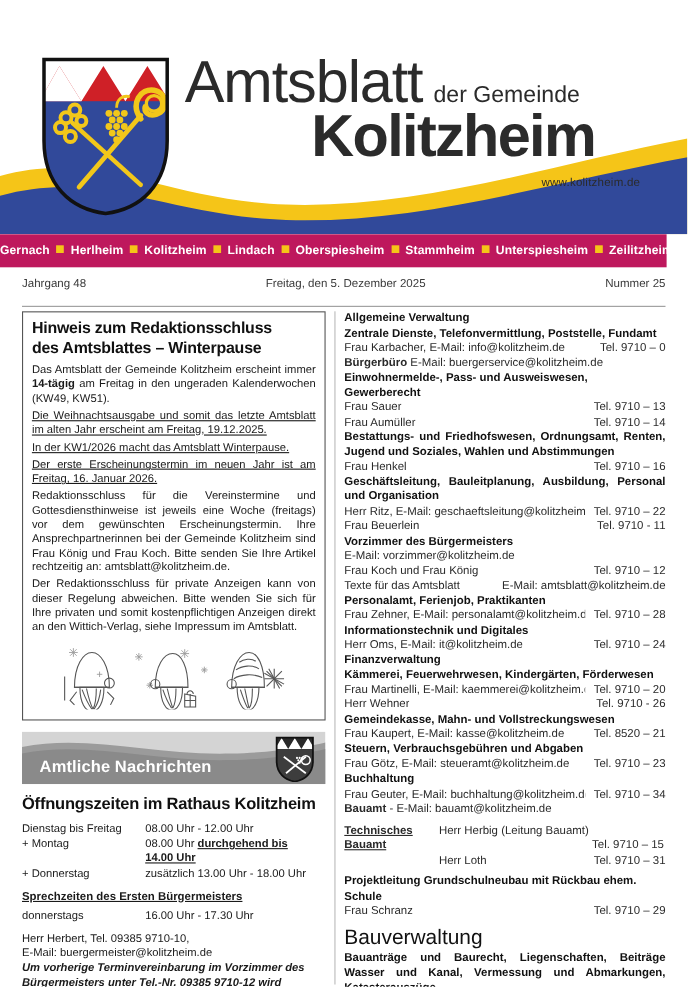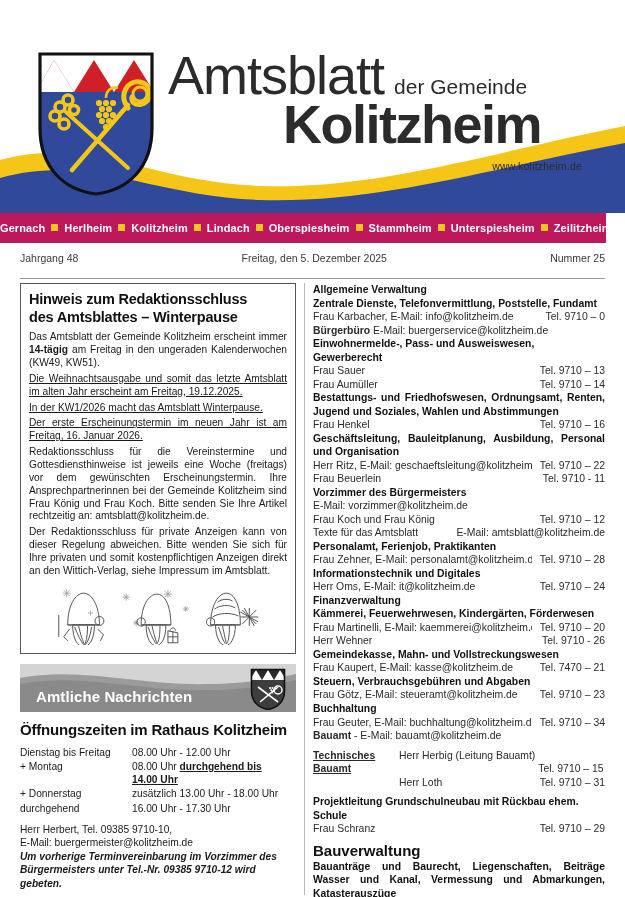--- a/index.html
+++ b/index.html
@@ -88,21 +88,21 @@
   .bi{font-weight:700;font-style:italic;}
 
   
   .rb{font-size:10.4px;font-weight:700;line-height:1.3;margin:0;color:#111;}
   .rb.just{text-align:justify;}
   .rn{font-size:10.4px;line-height:1.3;margin:0;color:#2a2a2a;
       display:flex;justify-content:space-between;gap:8px;}
   .rn .nm{white-space:nowrap;overflow:hidden;}
   .rn .tel{white-space:nowrap;}
   .rn-plain{font-size:10.4px;line-height:1.3;margin:0;color:#2a2a2a;}
-  .rh{font-size:15px;font-weight:700;margin:6px 0 1px 0;color:#111;}
+  .rh{font-size:19px;font-weight:400;margin:6px 0 1px 0;color:#111;}
   .ru{font-weight:700;text-decoration:underline;}
   .tbl-tech{width:100%;border-collapse:collapse;font-size:10.4px;color:#2a2a2a;}
   .tbl-tech td{vertical-align:top;line-height:1.3;padding:0;}
   .sp6{height:6px;}
 </style>
 </head>
 <body>
 
 <div class="masthead">
 
@@ -339,24 +339,25 @@
       <td class="lab">+ Montag</td>
       <td><span>08.00 Uhr </span><b class="u">durchgehend bis 14.00 Uhr</b></td>
     </tr>
     <tr>
       <td class="lab">+ Donnerstag</td>
       <td><span>zusätzlich 13.00 Uhr - 18.00 Uhr</span><b></b></td>
     </tr>
   </tbody>
     </table>
 
+  <div class="sub-h">Sprechzeiten des Ersten Bürgermeisters</div>
   <table class="hrs">
     <tbody>
         <tr>
-      <td class="lab">durchgehend</td>
+      <td class="lab">donnerstags</td>
       <td>16.00 Uhr - 17.30 Uhr</td>
     </tr>
   </tbody>
     </table>
 
   <p class="lrow sp">Herr Herbert, Tel. 09385 9710-10,</p>
   <p class="lrow">E-Mail: buergermeister@kolitzheim.de</p>
   <p class="lrow bi">Um vorherige Terminvereinbarung im Vorzimmer des Bürgermeisters unter Tel.-Nr. 09385 9710-12 wird gebeten.</p>
 
 </div>
@@ -427,21 +428,21 @@
     <span class="tel">Tel. 9710 – 20</span>
   </div>
   <div class="rn">
     <span class="nm">Herr Wehner</span>
     <span class="tel">Tel. 9710 - 26</span>
   </div>
 
   <p class="rb">Gemeindekasse, Mahn- und Vollstreckungswesen</p>
   <div class="rn">
     <span class="nm">Frau Kaupert, E-Mail: kasse@kolitzheim.de</span>
-    <span class="tel">Tel. 7470 – 21</span>
+    <span class="tel">Tel. 8520 – 21</span>
   </div>
 
   <p class="rb">Steuern, Verbrauchsgebühren und Abgaben</p>
   <div class="rn">
     <span class="nm">Frau Götz, E-Mail: steueramt@kolitzheim.de</span>
     <span class="tel">Tel. 9710 – 23</span>
   </div>
 
   <p class="rb">Buchhaltung</p>
   <div class="rn">

